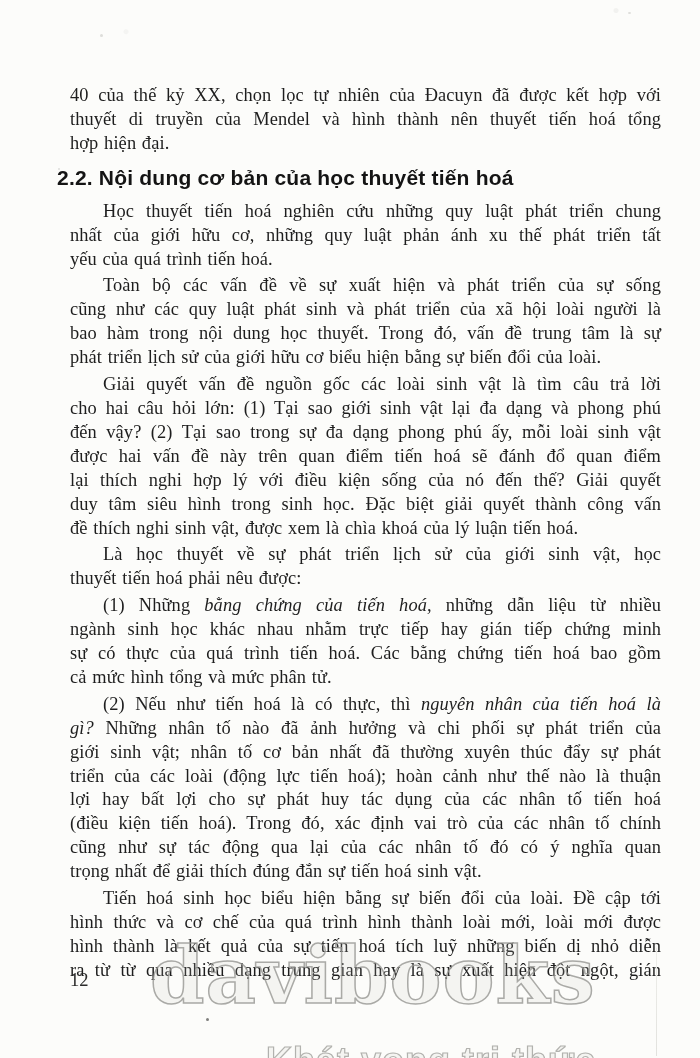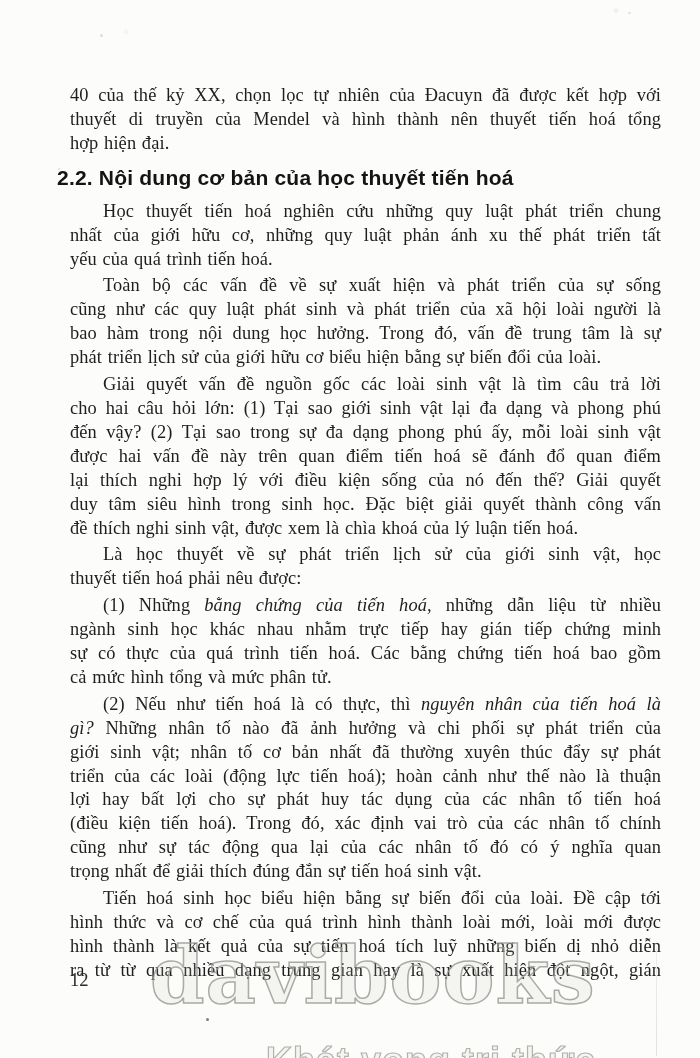--- a/index.html
+++ b/index.html
@@ -105,21 +105,21 @@
       </div>
       <div class="heading">2.2. Nội dung cơ bản của học thuyết tiến hoá</div>
       <div class="para">
         <div class="line indent"><span>Học thuyết tiến hoá nghiên cứu những quy luật phát triển chung</span></div>
         <div class="line"><span>nhất của giới hữu cơ, những quy luật phản ánh xu thế phát triển tất</span></div>
         <div class="line last"><span>yếu của quá trình tiến hoá.</span></div>
       </div>
       <div class="para">
         <div class="line indent"><span>Toàn bộ các vấn đề về sự xuất hiện và phát triển của sự sống</span></div>
         <div class="line"><span>cũng như các quy luật phát sinh và phát triển của xã hội loài người là</span></div>
-        <div class="line"><span>bao hàm trong nội dung học hưởng. Trong đó, vấn đề trung tâm là sự</span></div>
+        <div class="line"><span>bao hàm trong nội dung học thuyết. Trong đó, vấn đề trung tâm là sự</span></div>
         <div class="line last"><span>phát triển lịch sử của giới hữu cơ biểu hiện bằng sự biến đổi của loài.</span></div>
       </div>
       <div class="para">
         <div class="line indent"><span>Giải quyết vấn đề nguồn gốc các loài sinh vật là tìm câu trả lời</span></div>
         <div class="line"><span>cho hai câu hỏi lớn: (1) Tại sao giới sinh vật lại đa dạng và phong phú</span></div>
         <div class="line"><span>đến vậy? (2) Tại sao trong sự đa dạng phong phú ấy, mỗi loài sinh vật</span></div>
         <div class="line"><span>được hai vấn đề này trên quan điểm tiến hoá sẽ đánh đổ quan điểm</span></div>
         <div class="line"><span>lại thích nghi hợp lý với điều kiện sống của nó đến thế? Giải quyết</span></div>
         <div class="line"><span>duy tâm siêu hình trong sinh học. Đặc biệt giải quyết thành công vấn</span></div>
         <div class="line last"><span>đề thích nghi sinh vật, được xem là chìa khoá của lý luận tiến hoá.</span></div>

